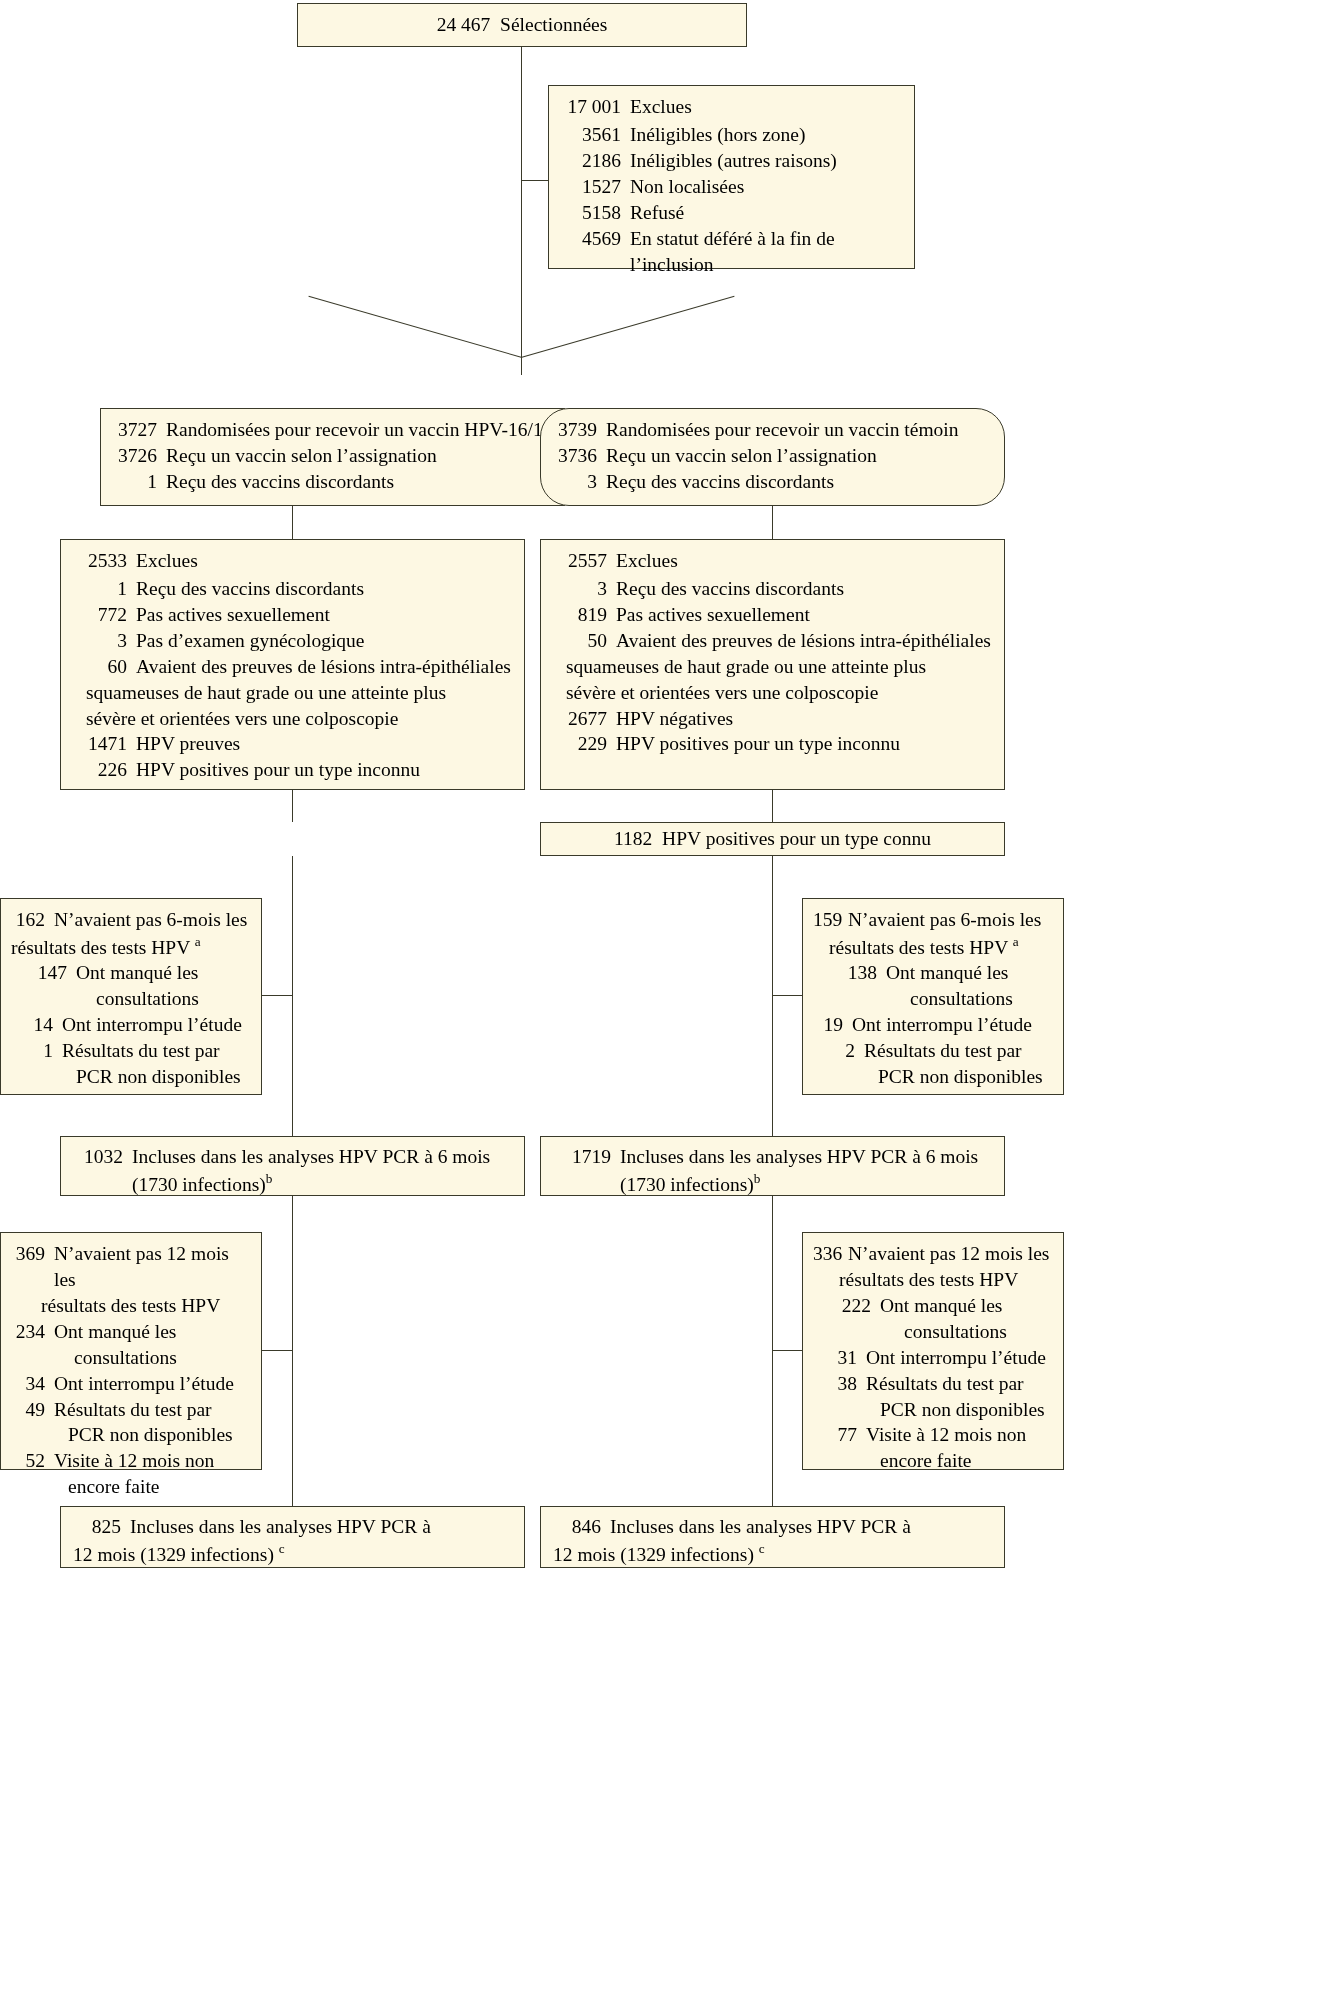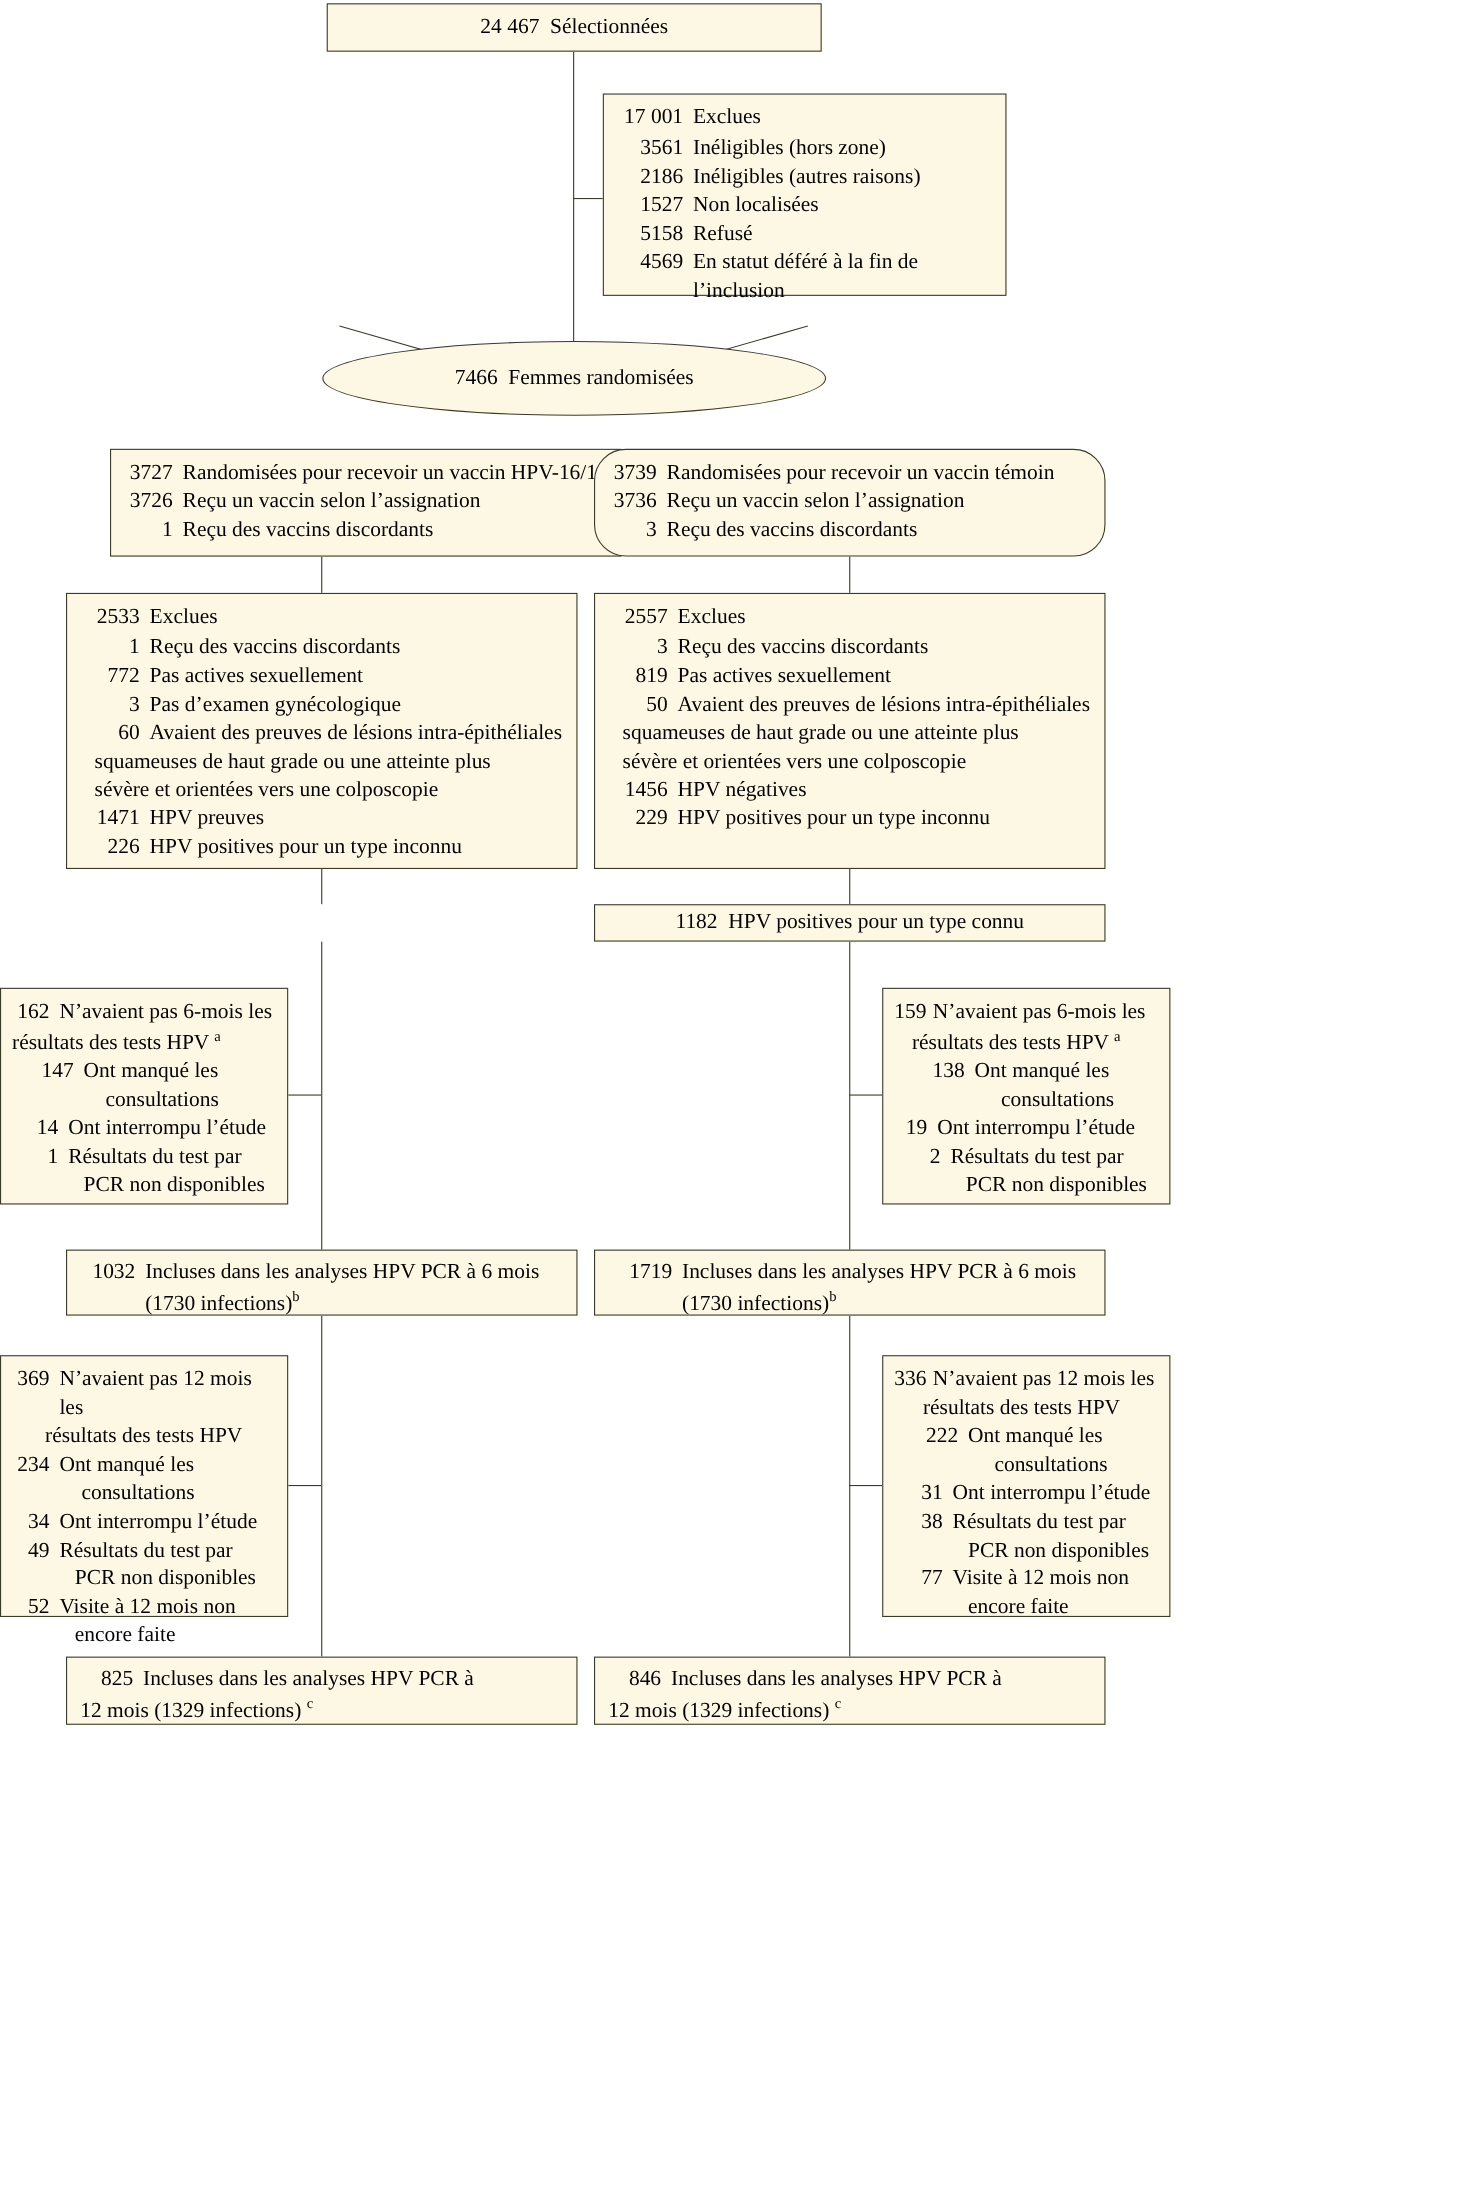--- a/index.html
+++ b/index.html
@@ -99,23 +99,20 @@
     <div class="row">
         <span class="num" style="width:60px">4569</span>
         <span class="lbl">En statut déféré à la fin de</span>
       </div>
     <div class="row">
         <span class="num" style="width:60px"></span>
         <span class="lbl">l’inclusion</span>
       </div>
   </div>
 
-  <div class="ellipse" style="left:293px;top:310px;width:458px;height:68px;">
-    <span class="nowrap"><span>7466</span>&nbsp;&nbsp;<span>Femmes randomisées</span></span>
-  </div>
 
   <div class="box" style="left:60px;top:408px;width:465px;height:98px;padding:8px 10px;margin-left:40px;">
     <div class="row">
         <span class="num" style="width:46px">3727</span>
         <span class="lbl">Randomisées pour recevoir un vaccin HPV-16/18</span>
       </div>
     <div class="row">
         <span class="num" style="width:46px">3726</span>
         <span class="lbl">Reçu un vaccin selon l’assignation</span>
       </div>
@@ -288,21 +285,21 @@
       </div>
     <div class="row">
         <span class="num" style="width:6px"></span>
         <span class="lbl">squameuses de haut grade ou une atteinte plus</span>
       </div>
     <div class="row">
         <span class="num" style="width:6px"></span>
         <span class="lbl">sévère et orientées vers une colposcopie</span>
       </div>
     <div class="row">
-        <span class="num" style="width:56px">1456</span>
+        <span class="num" style="width:56px">2677</span>
         <span class="lbl">HPV négatives</span>
       </div>
     <div class="row">
         <span class="num" style="width:56px">229</span>
         <span class="lbl">HPV positives pour un type inconnu</span>
       </div>
   </div>
 
   <div class="box center" style="left:540px;top:822px;width:465px;height:34px;">
     <span class="nowrap"><span>1182</span>&nbsp;&nbsp;<span>HPV positives pour un type connu</span></span>

